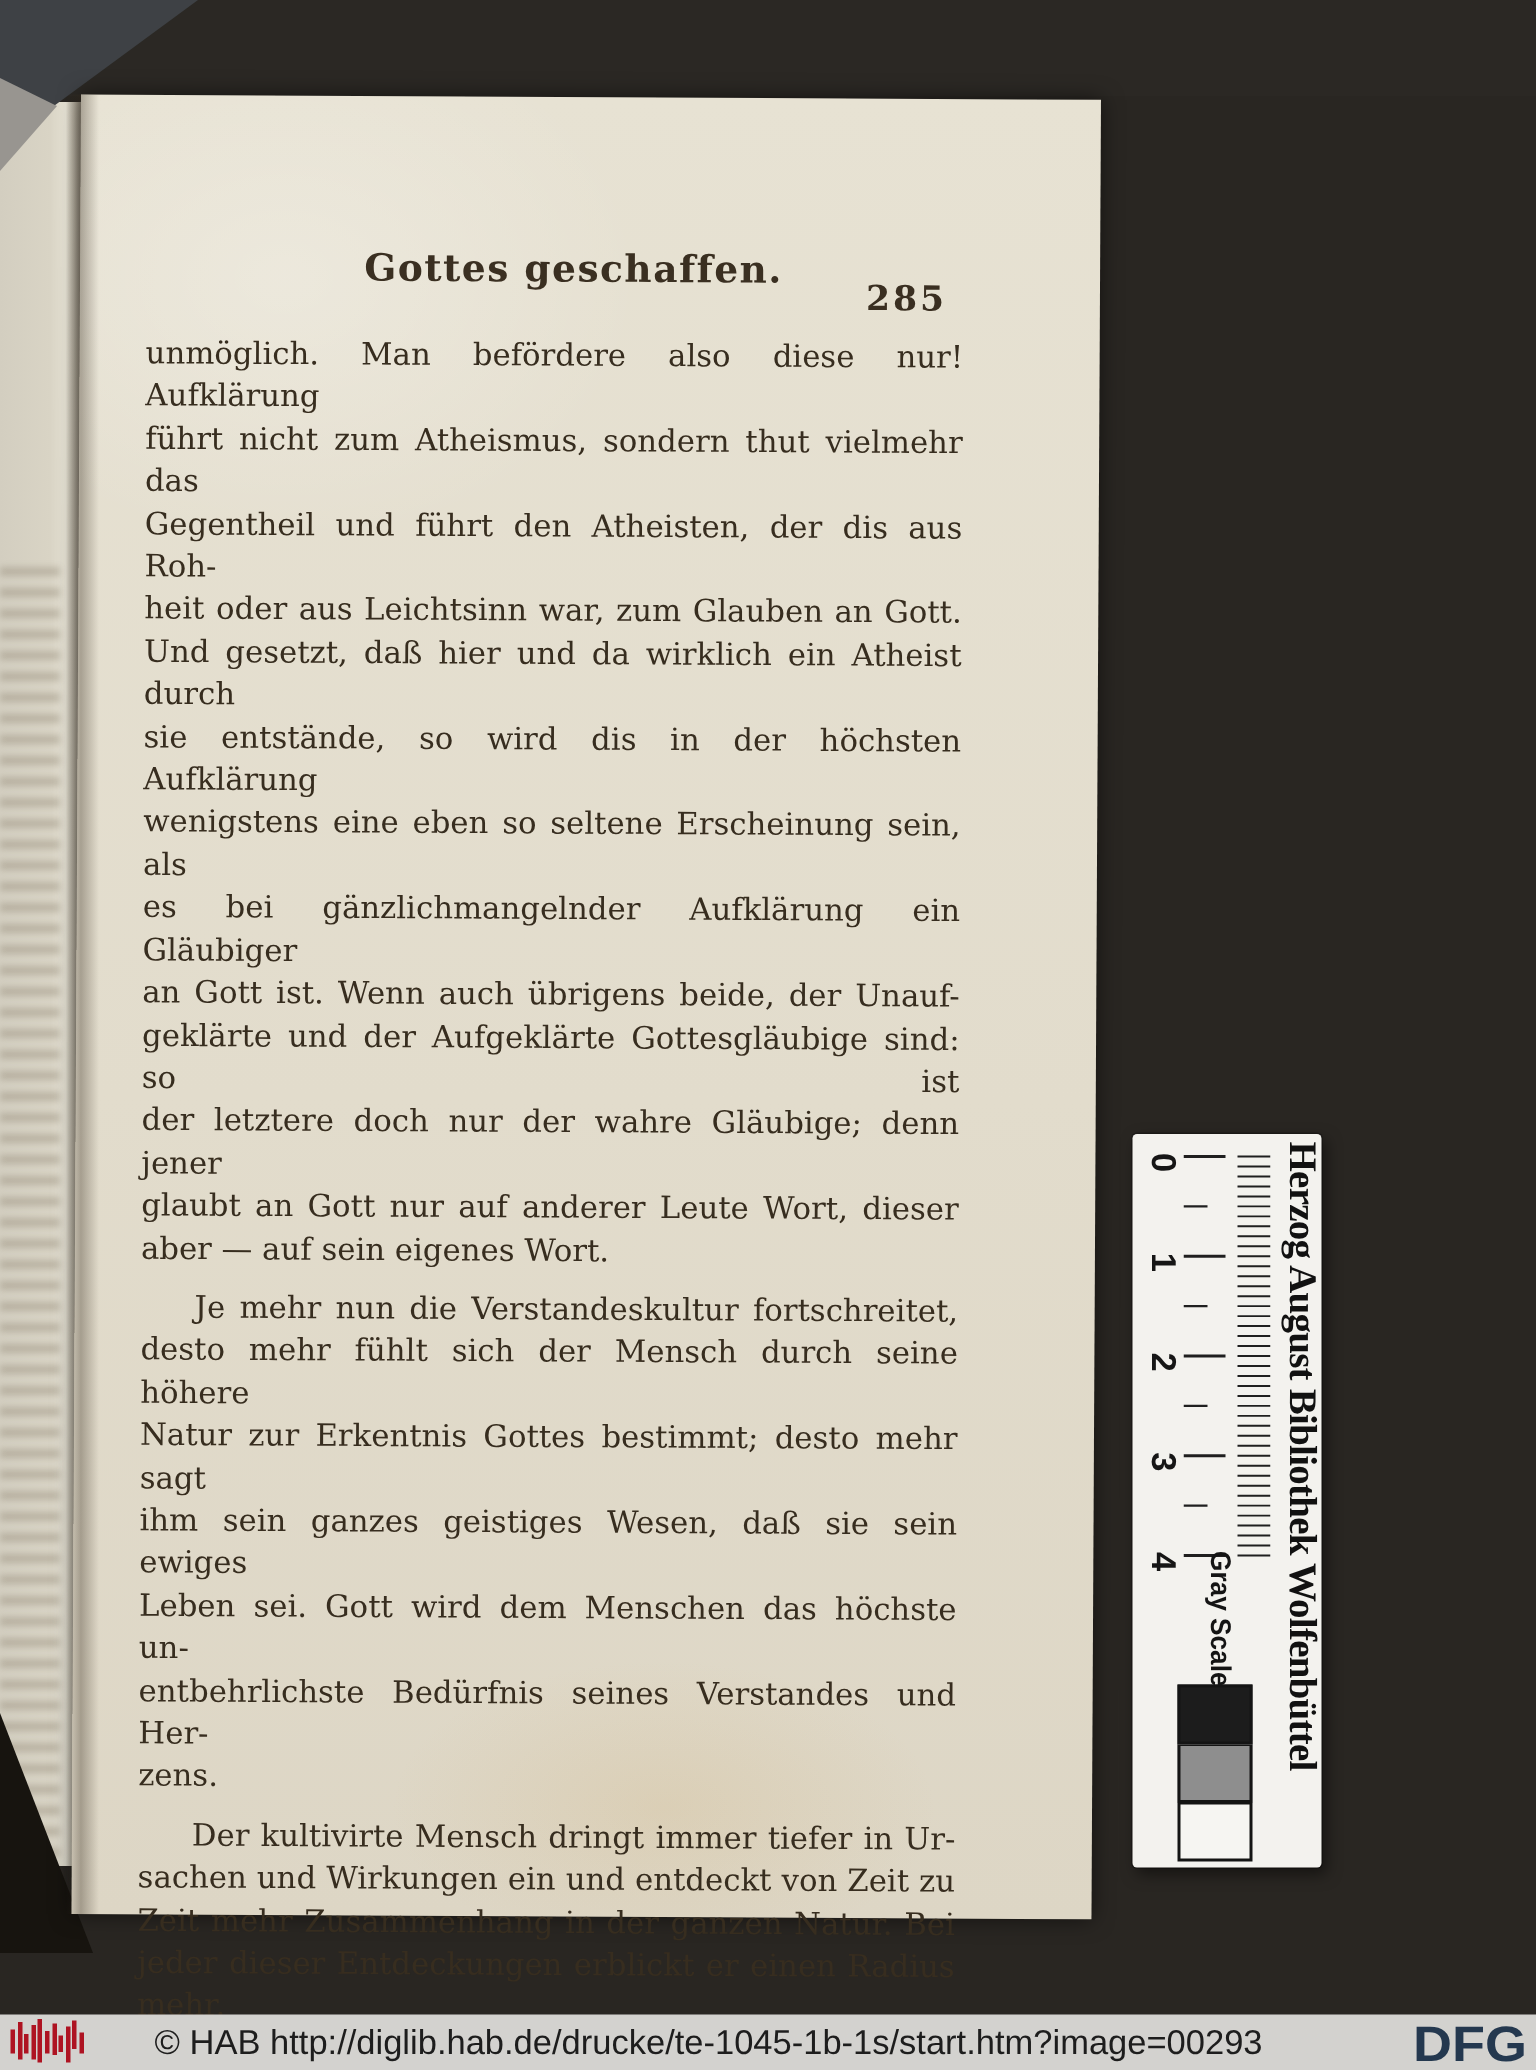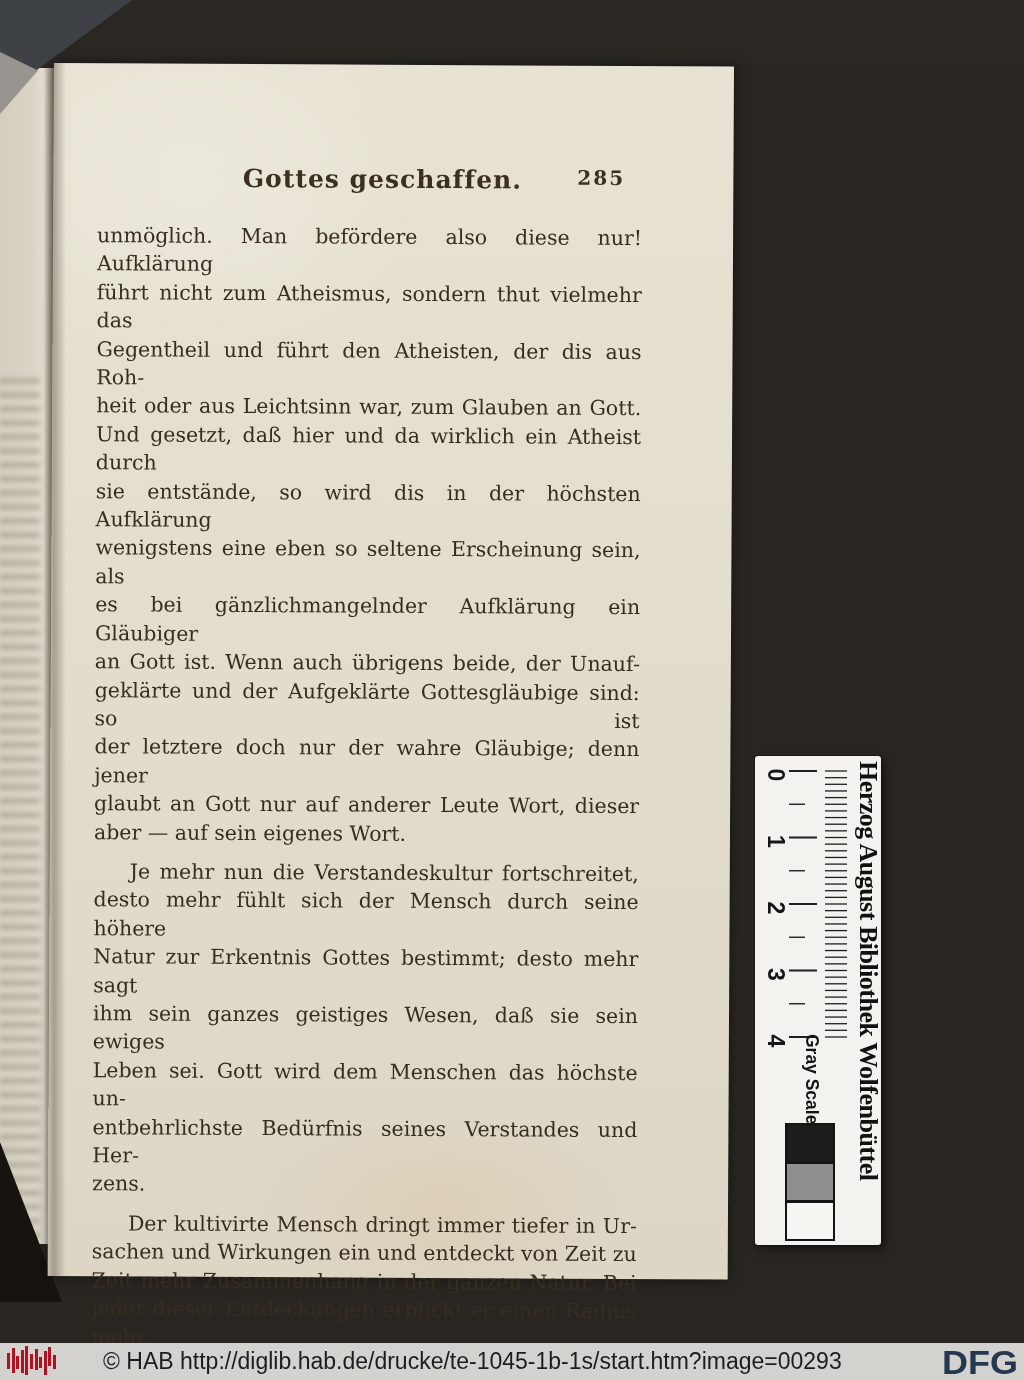--- a/index.html
+++ b/index.html
@@ -19,23 +19,23 @@
     transform:rotate(0.3deg);transform-origin:top left;
     box-shadow:0 0 14px rgba(0,0,0,0.55);
   }
   .page-header{position:absolute;left:44px;top:100px;width:545px;height:34px;}
   .page-title{
     position:absolute;left:140px;width:290px;text-align:center;
     font-family:"DejaVu Serif",serif;font-weight:bold;
     font-size:25px;color:#3a2f21;letter-spacing:1px;
   }
   .page-number{
-    position:absolute;left:480px;top:0;
+    position:absolute;left:480px;top:20px;
     font-family:"DejaVu Serif",serif;font-weight:bold;
-    font-size:20px;color:#3a2f21;letter-spacing:2px;
+    font-size:23px;color:#3a2f21;letter-spacing:2px;
   }
   .body-text{position:absolute;left:44px;top:158px;width:545px;}
   .para{margin:0 0 11px 0;}
   .line{
     font-family:"DejaVu Serif",serif;font-size:20.5px;line-height:28.4px;
     color:#372d1f;white-space:nowrap;
   }
   .line.just{white-space:normal;text-align:justify;text-align-last:justify;}
   .line.indent{padding-left:36px;}
 

